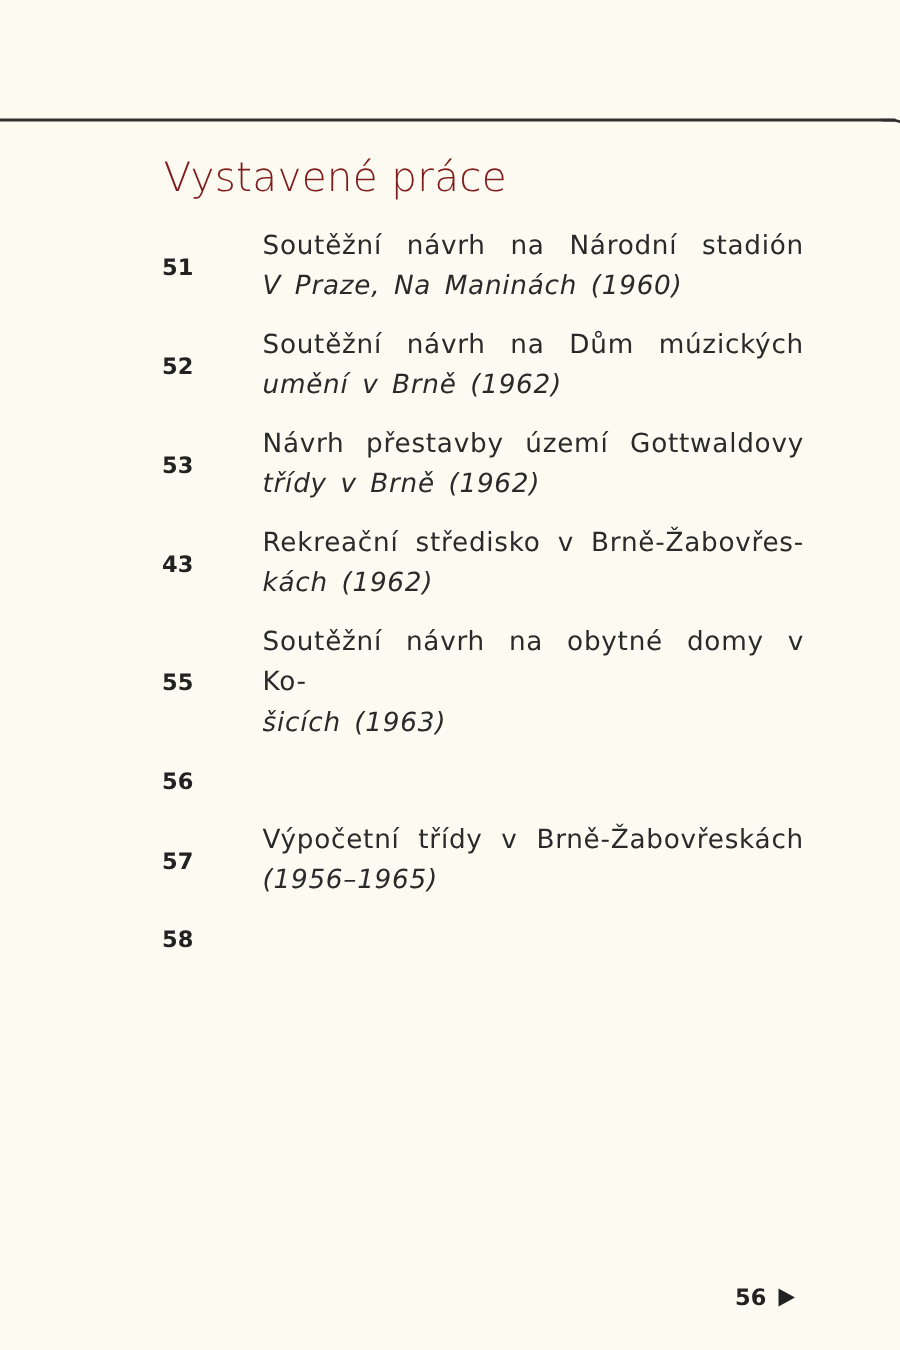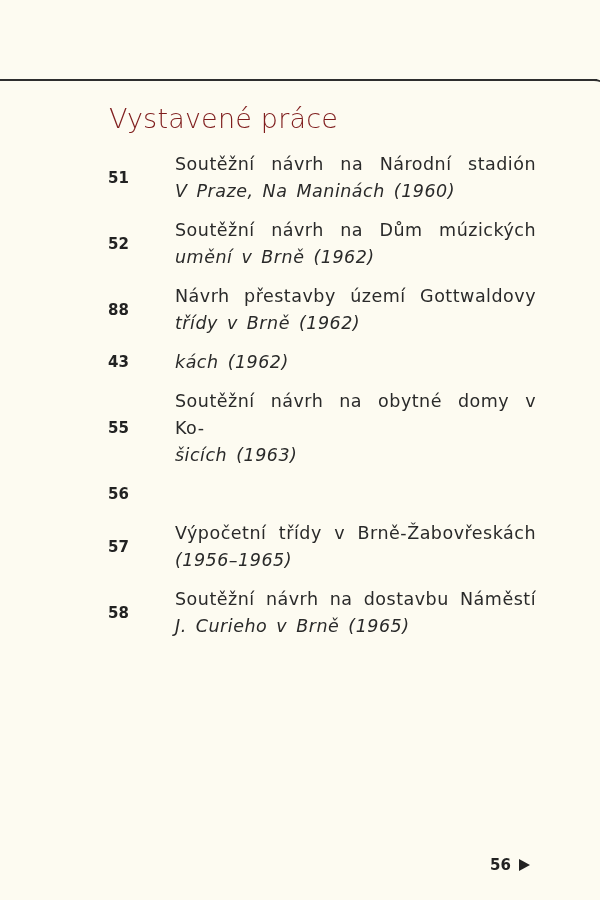--- a/index.html
+++ b/index.html
@@ -123,29 +123,30 @@
     </span>
   </li>
   <li class="item">
     <span class="num">52</span>
     <span class="text">
       <span class="line">Soutěžní návrh na Dům múzických</span>
       <span class="line last">umění v Brně (1962)</span>
     </span>
   </li>
   <li class="item">
-    <span class="num">88</span>
+    <span class="num">53</span>
     <span class="text">
       <span class="line">Návrh přestavby území Gottwaldovy</span>
       <span class="line last">třídy v Brně (1962)</span>
     </span>
   </li>
   <li class="item">
     <span class="num">43</span>
     <span class="text">
+      <span class="line">Rekreační středisko v Brně-Žabovřes-</span>
       <span class="line last">kách (1962)</span>
     </span>
   </li>
   <li class="item">
     <span class="num">55</span>
     <span class="text">
       <span class="line">Soutěžní návrh na obytné domy v Ko-</span>
       <span class="line last">šicích (1963)</span>
     </span>
   </li>
@@ -154,23 +155,19 @@
   </li>
   <li class="item">
     <span class="num">57</span>
     <span class="text">
       <span class="line">Výpočetní třídy v Brně-Žabovřeskách</span>
       <span class="line last">(1956–1965)</span>
     </span>
   </li>
   <li class="item">
     <span class="num">58</span>
-    <span class="text">
-      <span class="line">Soutěžní návrh na dostavbu Náměstí</span>
-      <span class="line last">J. Curieho v Brně (1965)</span>
-    </span>
   </li>
 </ol>
 
 <div class="page-nav">
   <span class="page-number">56</span>
   <span class="next-arrow"></span>
 </div>
 
 </body></html>

